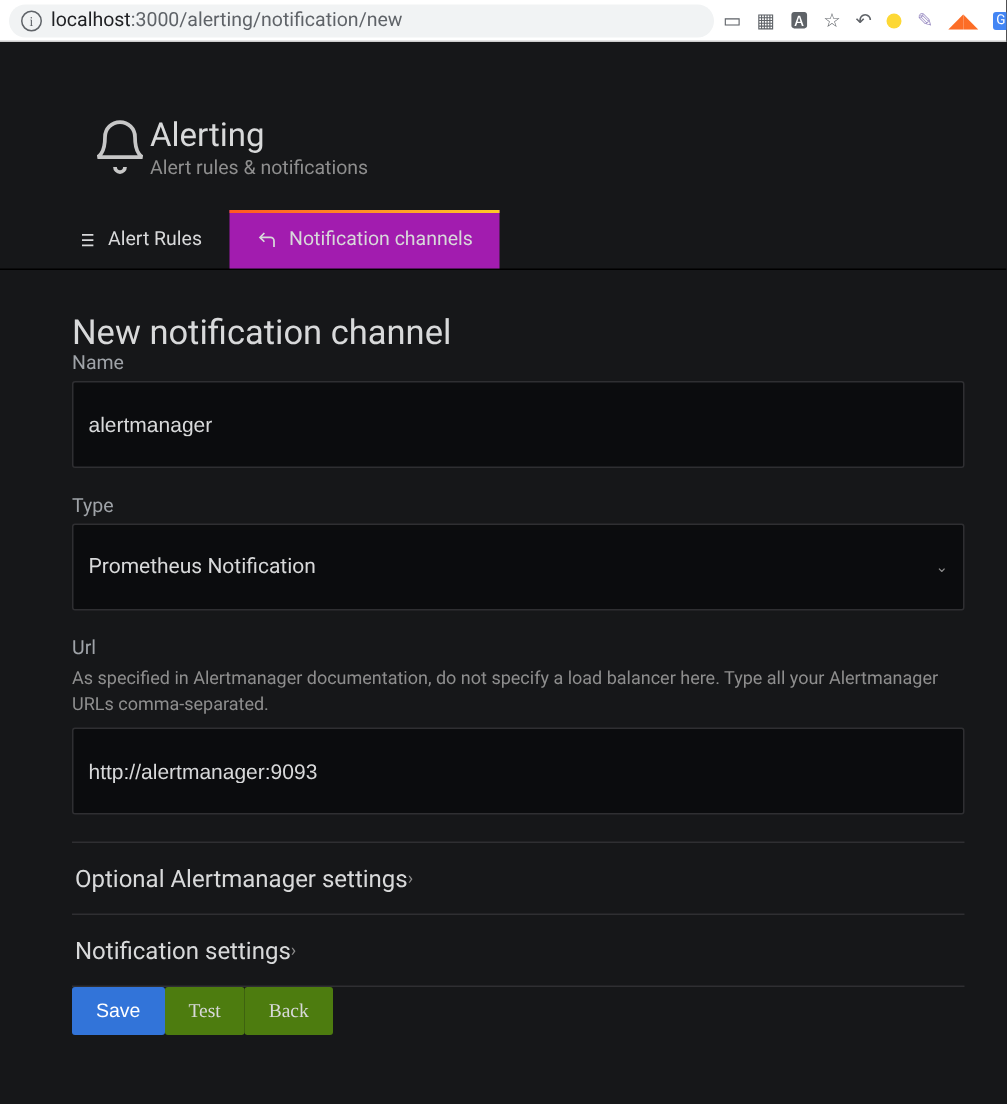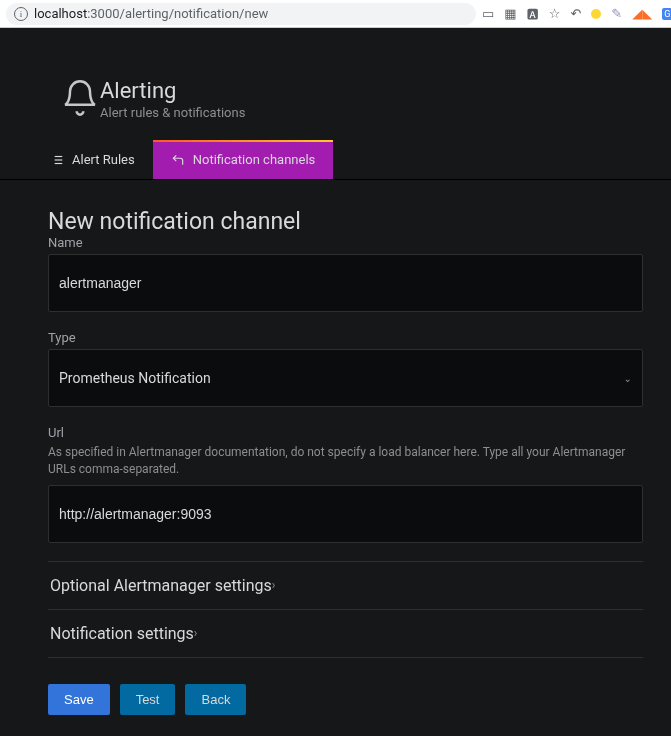--- a/index.html
+++ b/index.html
@@ -144,32 +144,30 @@
     font-size: 16px;
     color: #d8d9da;
     cursor: pointer;
     margin-top: 18px;
   }
   .collapse + .collapse { margin-top: 0; border-top: none; }
   .collapse .chev { font-size: 12px; color: #8e8e8e; }
 
   .buttons {
     display: flex;
-    gap: 10px;
-    margin-top: 26px;
   }
   .btn {
     padding: 8px 16px;
     font-size: 13px;
     border: none;
     border-radius: 2px;
     cursor: pointer;
   }
   .btn-primary { background: #3274d9; color: #fff; }
-  .btn-secondary { background: #0369a1; color: #d8d9da; }
+  .btn-secondary { background: #4d7c0f; color: #d8d9da; font-family: Liberation Serif, serif; }
 </style>
 </head>
 <body>
 
 <div class="browser-bar">
   <div class="url-area">
     <span class="info-icon">i</span>
     <span class="url-text">
       <span class="host">localhost</span><span class="rest">:3000/alerting/notification/new</span>
     </span>

